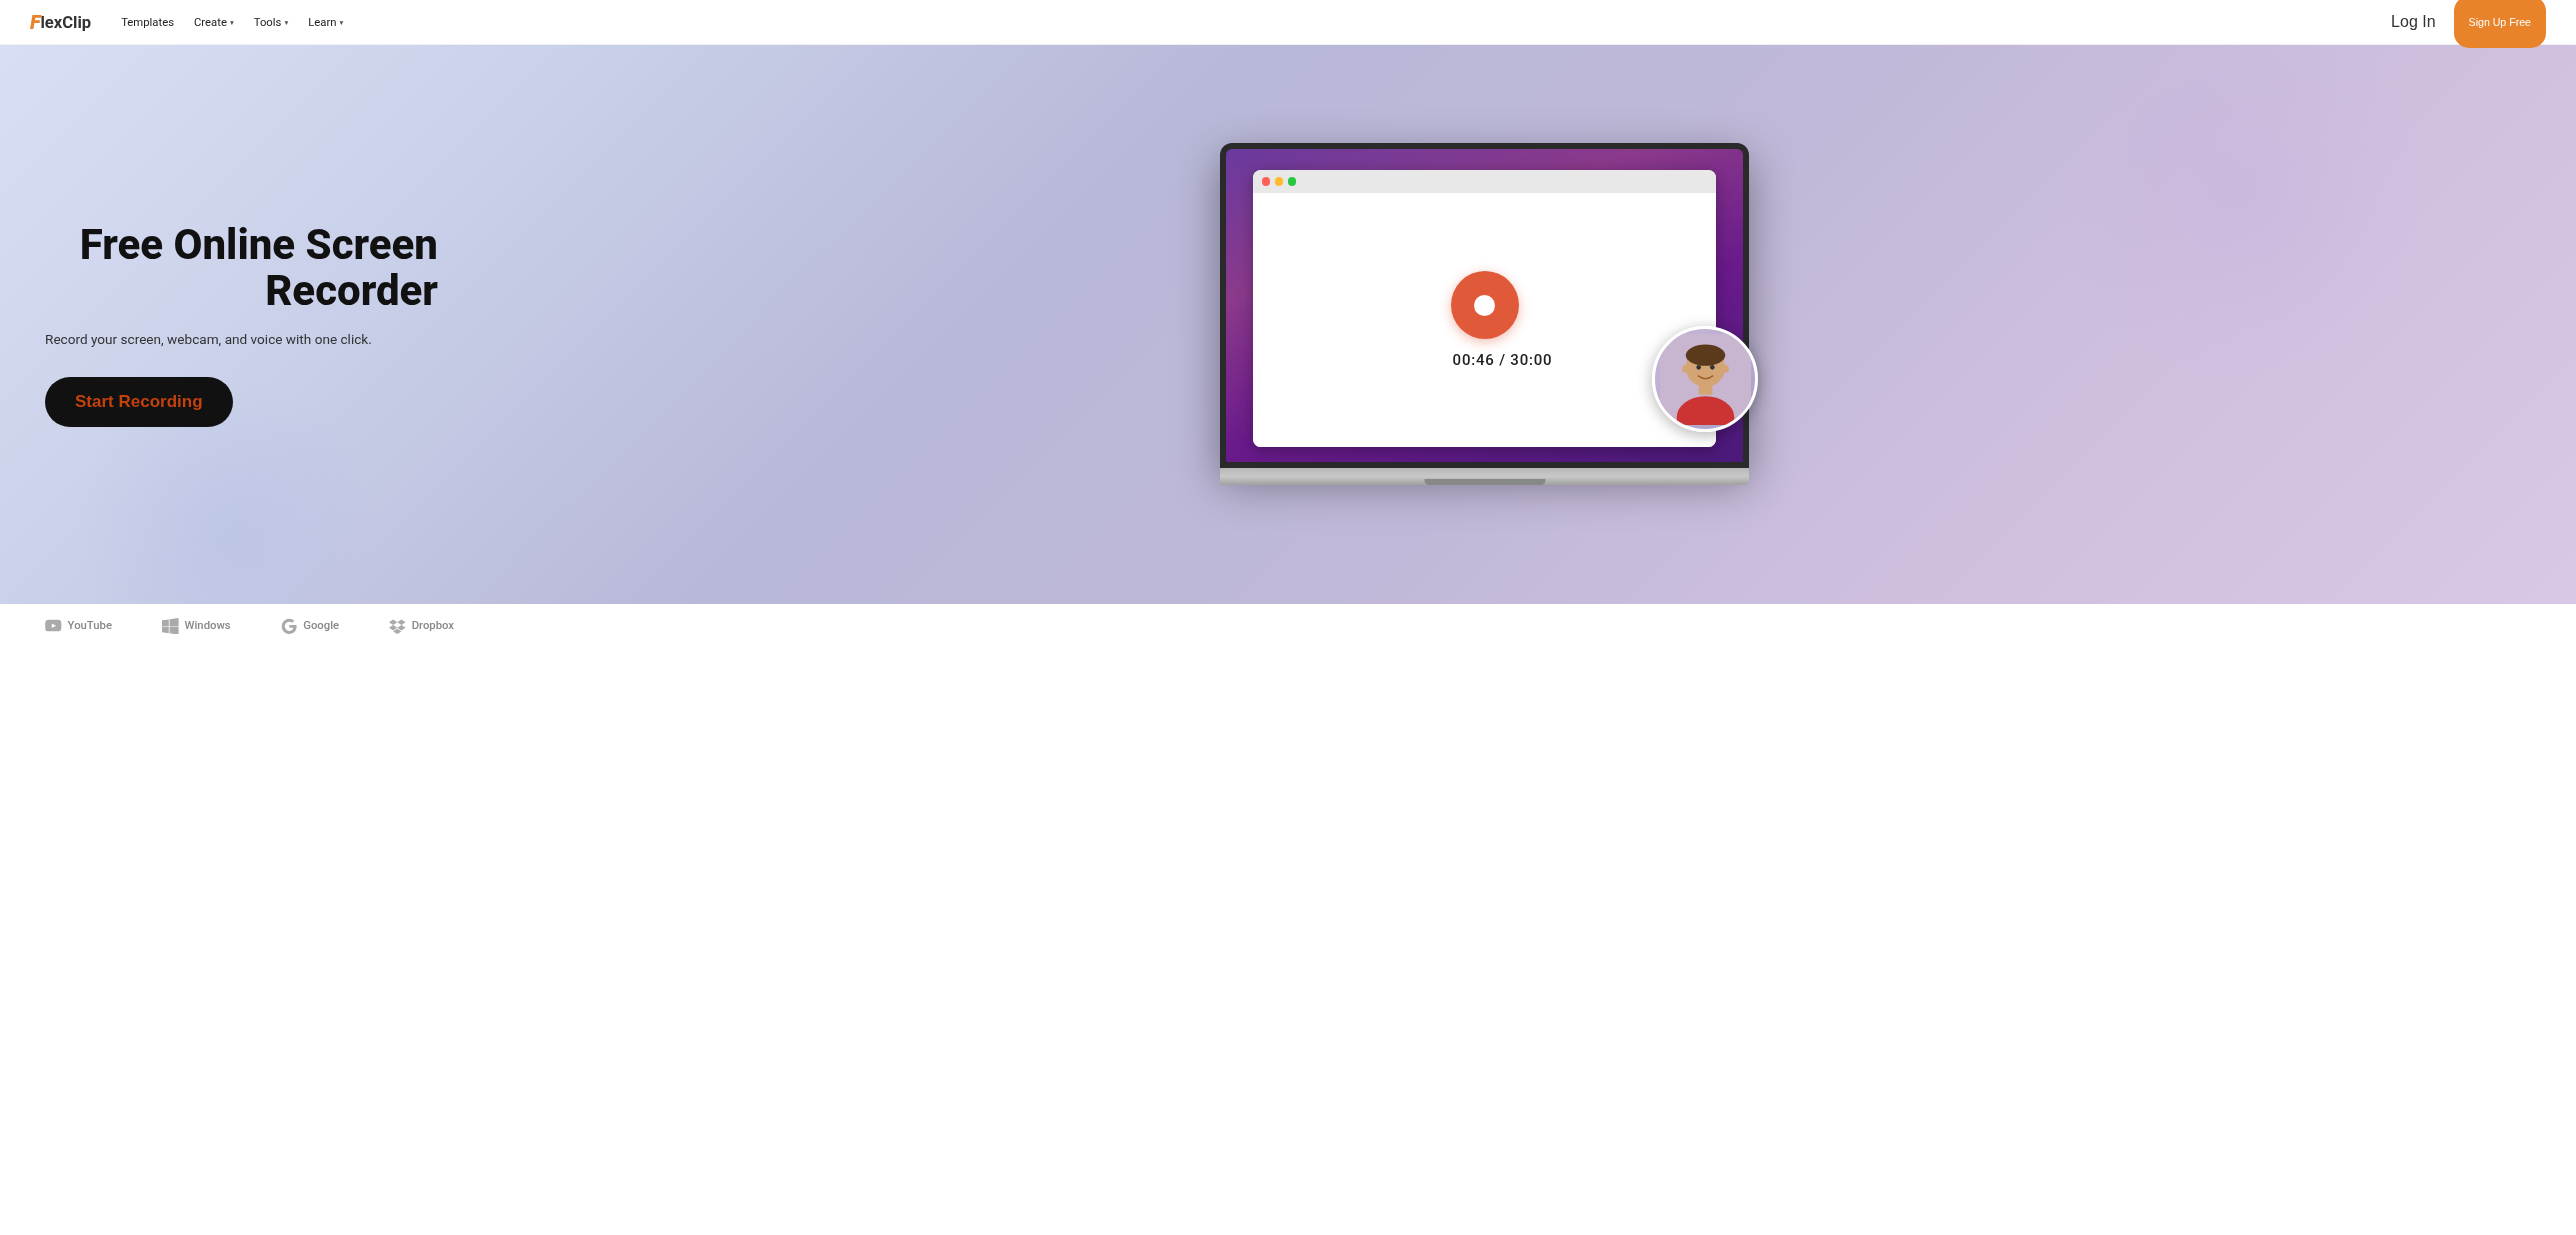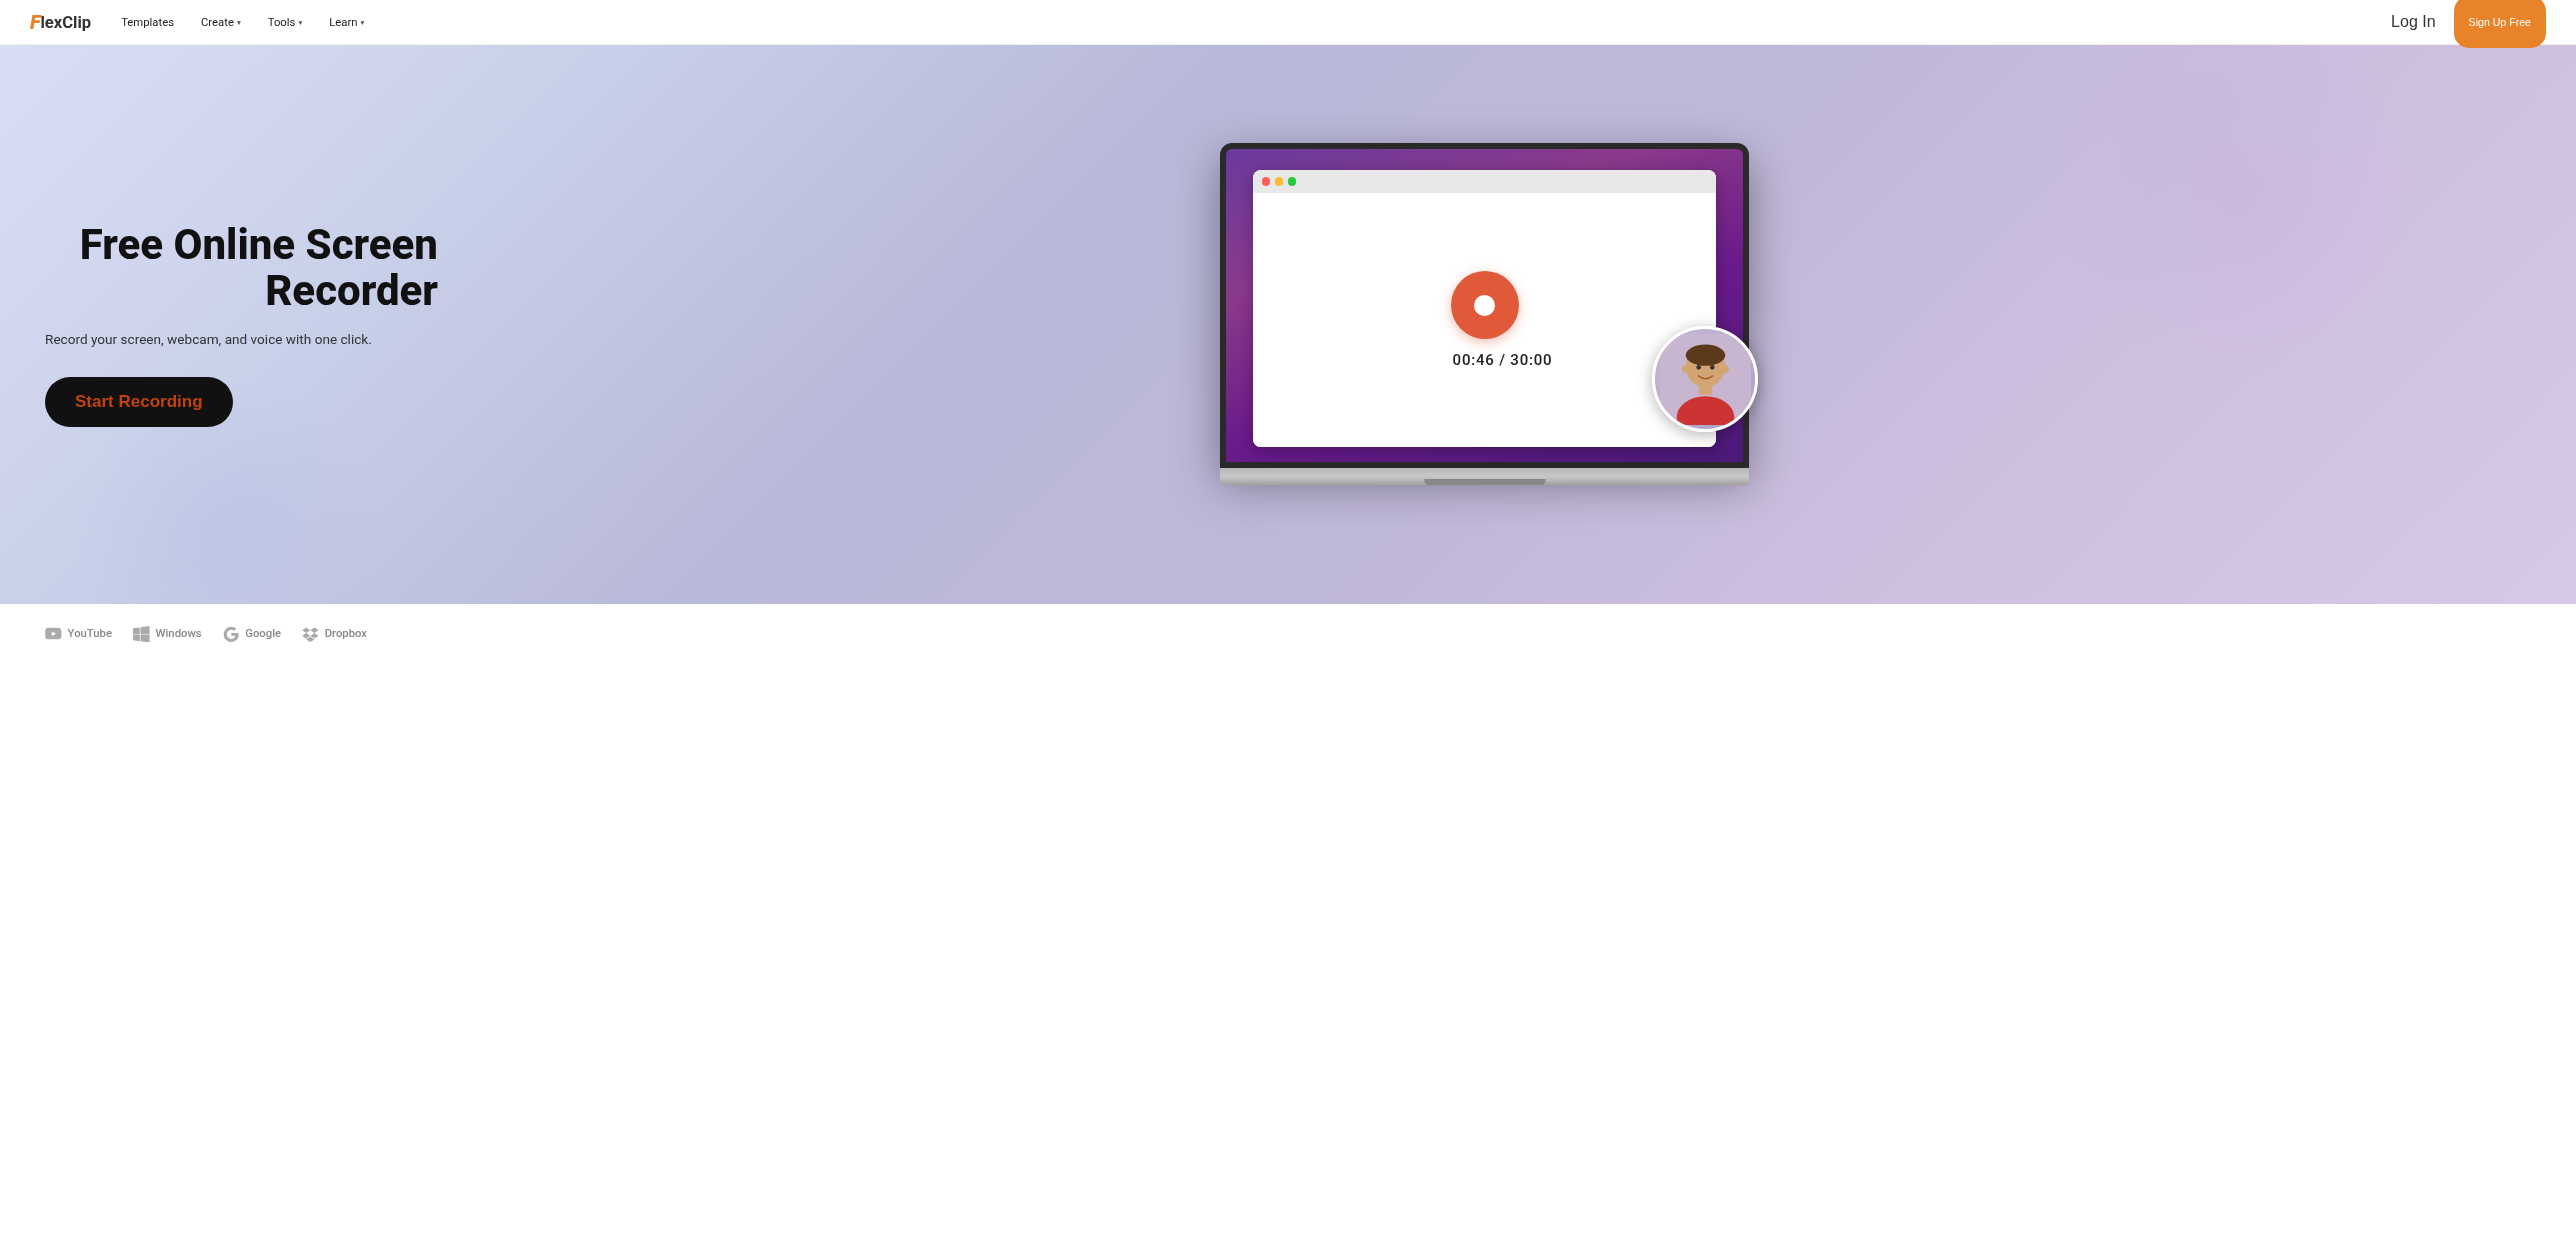--- a/index.html
+++ b/index.html
@@ -28,21 +28,21 @@
     .logo-f {
       color: #e8832a;
       font-style: italic;
       font-size: 19.6px;
       font-weight: 900;
     }
     .logo-clip { color: #333; }
     .nav-links {
       display: flex;
       align-items: flex-end;
-      gap: 27px;
+      gap: 20px;
       list-style: none;
     }
     .nav-links li a {
       text-decoration: none;
       color: #222;
       font-size: 11.3px;
       display: flex;
       align-items: center;
       gap: 3px;
     }
@@ -306,22 +306,21 @@
       background: #888;
       border-radius: 0 0 4.5px 4.5px;
     }
 
     
     .brands-bar {
       background: rgba(255,255,255,0.9);
       padding: 13.6px 45px;
       display: flex;
       align-items: center;
-      gap: 21px;
-      margin-top: 8px;
+      gap: 50px;
     }
 
     .brand-item {
       display: flex;
       align-items: center;
       gap: 6px;
       color: #888;
       font-size: 11.3px;
       font-weight: 500;
     }

